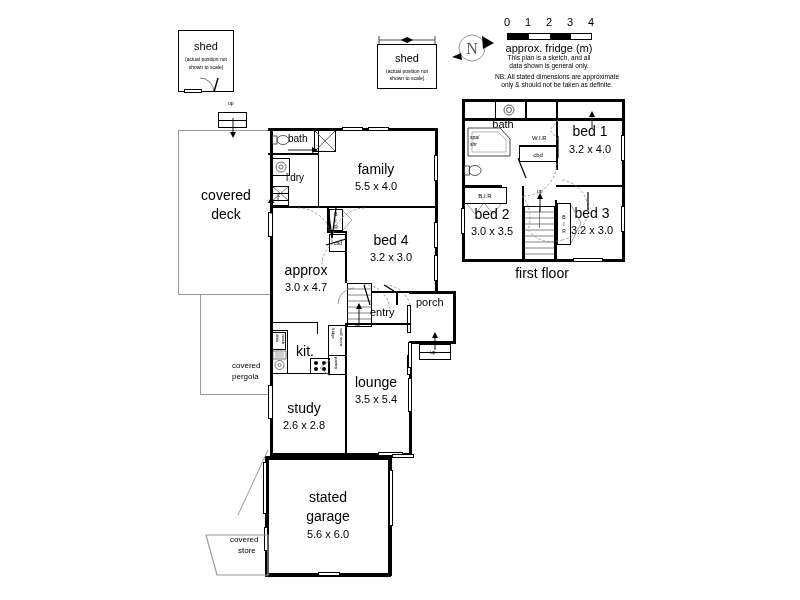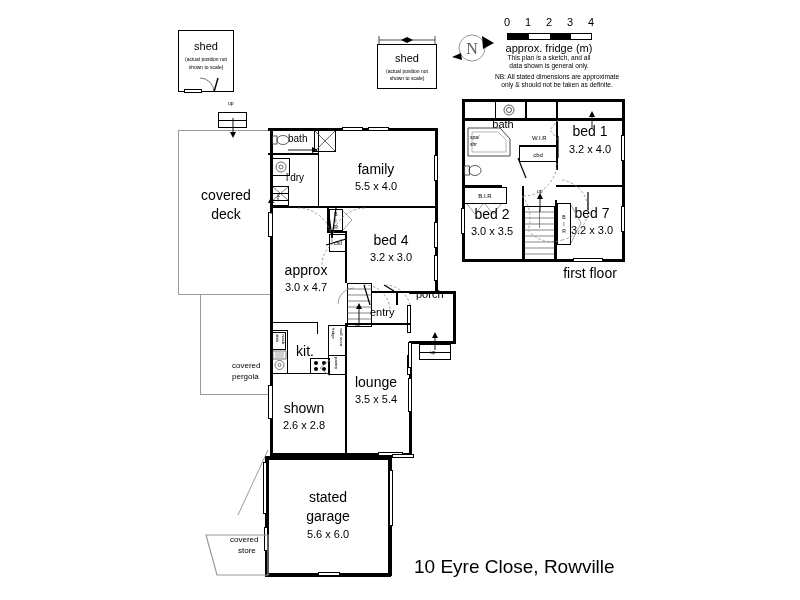--- a/index.html
+++ b/index.html
@@ -18,21 +18,21 @@
   .lbl11{font-size:11px;}
   .vert{writing-mode:vertical-rl;text-orientation:mixed;}
   
   .w{position:absolute;background:#000;}
   .thin{position:absolute;background:#000;}
   .box-thin{position:absolute;border:1px solid #000;box-sizing:border-box;}
   .box-gry{position:absolute;border:1px solid #9a9a9a;box-sizing:border-box;}
   .win{position:absolute;border:1px solid #000;background:#fff;box-sizing:border-box;}
   svg{position:absolute;overflow:visible;}
   .title{font-size:19px;}
-  .ffloor{font-size:14px;margin-left:48px;}
+  .ffloor{font-size:14px;}
   .scaletxt{font-size:11px;}
   .notetxt{font-size:6.6px;line-height:1.45;}
   .notetxt2{font-size:6.6px;line-height:1.45;}
   .sheds{font-size:11px;}
   .shedsub{font-size:5px;line-height:1.5;}
 </style>
 </head>
 <body>
 
 <div id="stage">
@@ -135,21 +135,21 @@
   <div class="box-thin" style="left:519px;top:146px;width:38px;height:16px;border-width:1.1px;"></div>
   <div class="txt tiny6 ctr" style="left:538px;top:155px;">cbd</div>
   <div class="w" style="left:519px;top:145px;width:39px;height:2px;"></div>
 
   <div class="txt rm-name ctr" style="left:590px;top:132px;">bed 1</div>
   <div class="txt rm-dim ctr" style="left:590px;top:149px;">3.2 x 4.0</div>
 
   <div class="txt rm-name ctr" style="left:492px;top:215px;">bed 2</div>
   <div class="txt rm-dim ctr" style="left:492px;top:231px;">3.0 x 3.5</div>
 
-  <div class="txt rm-name ctr" style="left:592px;top:214px;">bed 7</div>
+  <div class="txt rm-name ctr" style="left:592px;top:214px;">bed 3</div>
   <div class="txt rm-dim ctr" style="left:592px;top:230px;">3.2 x 3.0</div>
 
   <div class="box-thin" style="left:557px;top:203px;width:14px;height:42px;border-width:1.1px;"></div>
   <div class="txt tiny5 ctr" style="left:564px;top:224px;line-height:1.35;">B<br>I<br>R</div>
   <svg style="left:571px;top:203px;width:16px;height:44px;">
     <path d="M 0 2 L 10 20 L 0 40" fill="none" stroke="#777" stroke-width="0.7"></path>
   </svg>
 
   <div class="box-thin" style="left:524px;top:206px;width:31px;height:54px;border-width:0.8px;"></div>
   <svg style="left:524px;top:206px;width:31px;height:54px;">
@@ -305,21 +305,21 @@
     <line x1="0" y1="30" x2="25" y2="30" stroke="#333" stroke-width="0.6"></line>
     <line x1="0" y1="36" x2="25" y2="36" stroke="#333" stroke-width="0.6"></line>
   </svg>
   <svg style="left:353px;top:300px;width:12px;height:25px;">
     <line x1="6" y1="24" x2="6" y2="6" stroke="#000" stroke-width="0.9"></line>
     <path d="M 6 3 L 3 9 L 9 9 Z" fill="#000"></path>
   </svg>
   <div class="txt tiny5" style="left:355px;top:322px;">up</div>
 
   <div class="txt lbl11" style="left:370px;top:306px;">entry</div>
-  <div class="txt lbl11" style="left:416px;top:288px;">porch</div>
+  <div class="txt lbl11" style="left:416px;top:296px;">porch</div>
   <div class="win" style="left:407px;top:305px;width:4px;height:28px;"></div>
   <svg style="left:380px;top:285px;width:34px;height:26px;">
     <path d="M 30 20 A 26 26 0 0 0 6 0" fill="none" stroke="#888" stroke-width="0.8" stroke-dasharray="2.5,2"></path>
     <line x1="4" y1="0" x2="14" y2="6" stroke="#000" stroke-width="1.2"></line>
   </svg>
 
   <div class="box-thin" style="left:419px;top:344px;width:32px;height:16px;border-width:0.8px;"></div>
   <div class="thin" style="left:419px;top:352px;width:32px;height:0.8px;"></div>
   <svg style="left:429px;top:330px;width:12px;height:22px;">
     <line x1="6" y1="20" x2="6" y2="5" stroke="#000" stroke-width="0.9"></line>
@@ -364,21 +364,21 @@
   <svg style="left:318px;top:358px;width:14px;height:20px;">
     <path d="M 12 2 L 2 10 L 12 18" fill="none" stroke="#888" stroke-width="0.8"></path>
   </svg>
 
   <div class="txt rm-name ctr" style="left:376px;top:383px;">lounge</div>
   <div class="txt rm-dim ctr" style="left:376px;top:399px;">3.5 x 5.4</div>
   <div class="win" style="left:408px;top:342px;width:4px;height:26px;"></div>
   <div class="win" style="left:408px;top:378px;width:4px;height:34px;"></div>
   <div class="win" style="left:378px;top:452px;width:25px;height:4px;"></div>
 
-  <div class="txt rm-name ctr" style="left:304px;top:409px;">shown</div>
+  <div class="txt rm-name ctr" style="left:304px;top:409px;">study</div>
   <div class="txt rm-dim ctr" style="left:304px;top:425px;">2.6 x 2.8</div>
   <div class="w" style="left:345px;top:376px;width:2.4px;height:79px;"></div>
   <div class="win" style="left:268px;top:385px;width:5px;height:34px;"></div>
 
   <div class="w" style="left:265px;top:456px;width:126px;height:3.5px;"></div>
   <div class="w" style="left:265px;top:456px;width:3.5px;height:120px;"></div>
   <div class="w" style="left:388px;top:456px;width:3.5px;height:120px;"></div>
   <div class="w" style="left:265px;top:573px;width:126px;height:3.5px;"></div>
   <div class="txt rm-name ctr" style="left:328px;top:498px;">stated</div>
   <div class="txt rm-name ctr" style="left:328px;top:517px;">garage</div>
@@ -412,15 +412,14 @@
     <path d="M 2 2 A 26 26 0 0 1 28 26" fill="none" stroke="#888" stroke-width="0.8" stroke-dasharray="2.5,2"></path>
     <line x1="2" y1="2" x2="8" y2="22" stroke="#000" stroke-width="1.2"></line>
   </svg>
   <svg style="left:336px;top:286px;width:22px;height:20px;">
     <path d="M 2 18 A 16 16 0 0 1 18 2" fill="none" stroke="#888" stroke-width="0.8"></path>
   </svg>
 
   <div class="w" style="left:372px;top:291px;width:40px;height:2.4px;"></div>
   <div class="w" style="left:396px;top:291px;width:2.4px;height:14px;"></div>
 
-  <div class="txt title" style="left:414px;top:556px;">10 Eyre Close, Rowville</div>
 
 </div>
 
 </body></html>

